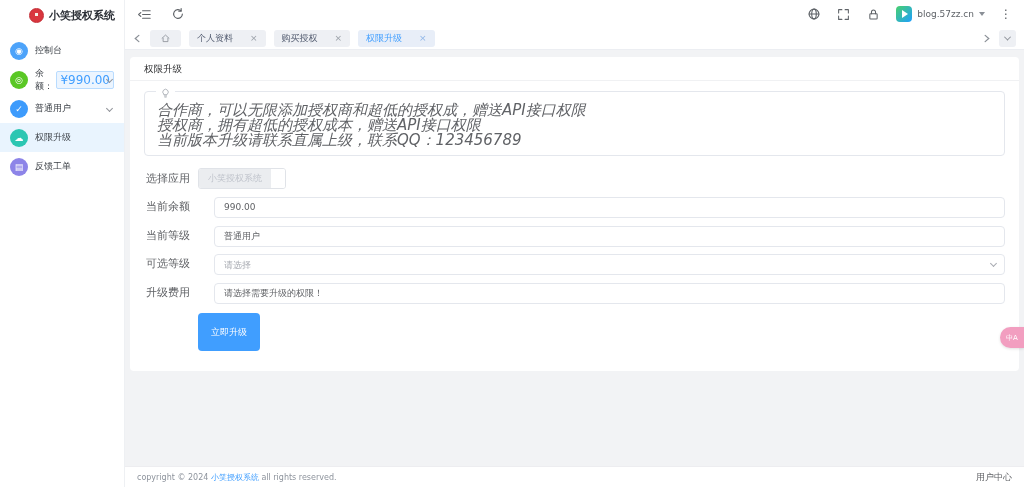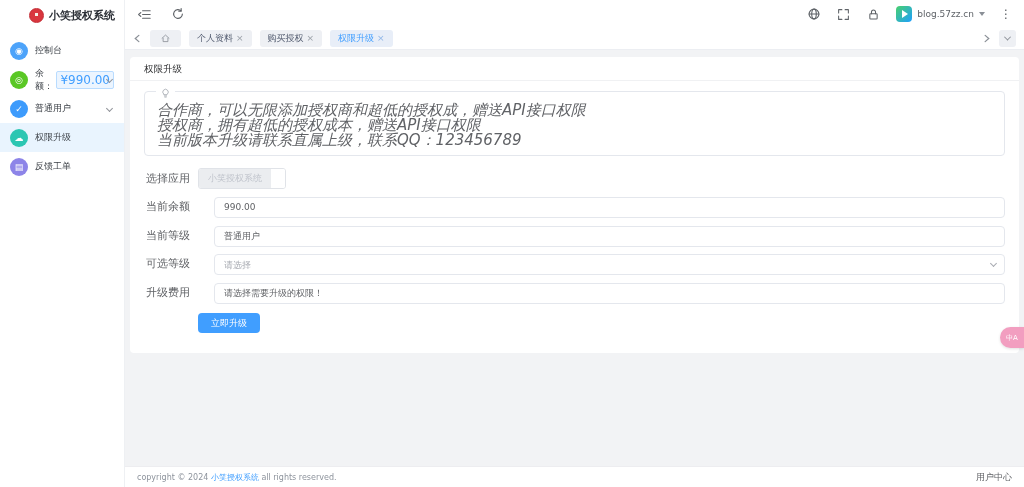--- a/index.html
+++ b/index.html
@@ -34,21 +34,21 @@
   .user-chip { display:flex; align-items:center; gap:5px; cursor:pointer; }
   .avatar { width:16px; height:16px; border-radius:4px; background:linear-gradient(135deg,#49d06c,#1e9fff); position:relative; flex-shrink:0; }
   .avatar::after { content:""; position:absolute; left:6px; top:4px; border-left:6px solid #fff; border-top:4px solid transparent; border-bottom:4px solid transparent; }
   .username { font-size:9px; color:#5f6368; white-space:nowrap; }
   .caret { width:0; height:0; border-left:3.5px solid transparent; border-right:3.5px solid transparent; border-top:4px solid #8a8f96; }
   .more-dots { font-size:12px; color:#5f6368; cursor:pointer; }
 
   .tabbar { height:22px; background:#fff; border-bottom:1px solid #eceef2; display:flex; align-items:center; padding:0 8px; gap:8px; }
   .tab-arrow { color:#8a8f96; display:inline-flex; cursor:pointer; }
   .tab-arrow svg { stroke:#8a8f96; fill:none; stroke-width:1.4; stroke-linecap:round; }
-  .tab { height:17px; padding:0 8px; display:inline-flex; align-items:center; gap:3px; background:#eef0f4; border-radius:3px; font-size:9px; color:#515a6e; cursor:pointer; white-space:nowrap;justify-content:center; }
+  .tab { height:17px; padding:0 8px; display:inline-flex; align-items:center; gap:17px; background:#eef0f4; border-radius:3px; font-size:9px; color:#515a6e; cursor:pointer; white-space:nowrap;justify-content:center; }
   .tab.home { padding:0 10px; }
   .tab.home svg { stroke:#8a8f96; fill:none; stroke-width:1.2; stroke-linejoin:round; }
   .tab.active { color:#409eff; background:#e8eef8; }
   .tab-close { font-size:9px; color:#9aa0a8; line-height:1; }
   .tab.active .tab-close { color:#8fb6e8; }
   .tab-dd { width:17px; height:17px; background:#eef0f4; border-radius:3px; display:inline-flex; align-items:center; justify-content:center; cursor:pointer; }
   .tab-dd .chev { width:5px; height:5px; border-right:1px solid #8a8f96; border-bottom:1px solid #8a8f96; transform:rotate(45deg) translate(-1px,-1px); }
   .tabbar-right { margin-left:auto; display:flex; align-items:center; gap:8px; }
 
   
@@ -65,21 +65,21 @@
   .form { padding-top:6px; }
   .form-row { display:flex; align-items:center; margin-bottom:6px; }
   .form-label { width:46px; text-align:right; margin-right:8px; font-size:11px; color:#606266; flex-shrink:0; }
   .form-ctrl { flex:1; position:relative; margin-right:0;padding-left:16px; }
   .inp { width:100%; height:21px; border:1px solid #e4e7ed; border-radius:4px; padding:0 9px; font-size:9px; color:#606266; background:#fff; outline:none; font-family:inherit; }
   .inp::placeholder { color:#a8abb2; }
   .sel-chev { position:absolute; right:9px; top:8px; width:5px; height:5px; border-right:1px solid #a8abb2; border-bottom:1px solid #a8abb2; transform:rotate(45deg); pointer-events:none; }
   .app-chip { display:inline-flex; height:21px; border:1px solid #e0e3e8; border-radius:3px; overflow:hidden; }
   .app-chip .seg-label { background:#ebedf0; color:#c0c4cc; font-size:9px; display:flex; align-items:center; padding:0 9px; }
   .app-chip .seg-blank { width:14px; background:#fff; }
-  .btn-primary { height:20px; padding:0 13px; background:#409eff; color:#fff; border:none; border-radius:4px; font-size:9px; cursor:pointer; font-family:inherit; }
+  .btn-primary { height:38px; padding:0 13px; background:#409eff; color:#fff; border:none; border-radius:4px; font-size:9px; cursor:pointer; font-family:inherit; }
   .btn-row { margin-top:9px; }
   .btn-row .spacer { width:54px; flex-shrink:0; }
 
   
   .float-pill { position:absolute; right:0; top:327px; width:24px; height:21px; background:#f29ec0; border-radius:11px 0 0 11px; color:#fff; font-size:7px; display:flex; align-items:center; justify-content:center; letter-spacing:0; cursor:pointer; box-shadow:0 1px 3px rgba(0,0,0,.12); }
 
   
   .footer { height:21px; background:#fff; border-top:1px solid #ededf0; display:flex; align-items:center; justify-content:space-between; padding:0 12px; }
   .copy { font-size:8px; color:#8d939c; }
   .copy a { color:#409eff; text-decoration:none; }

